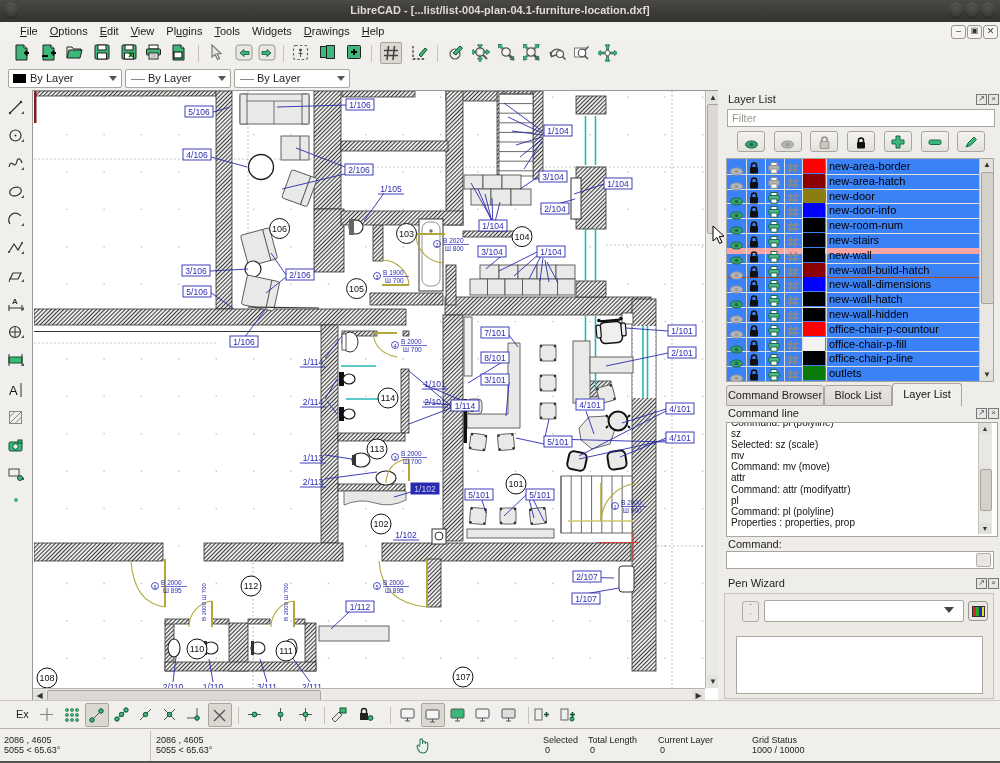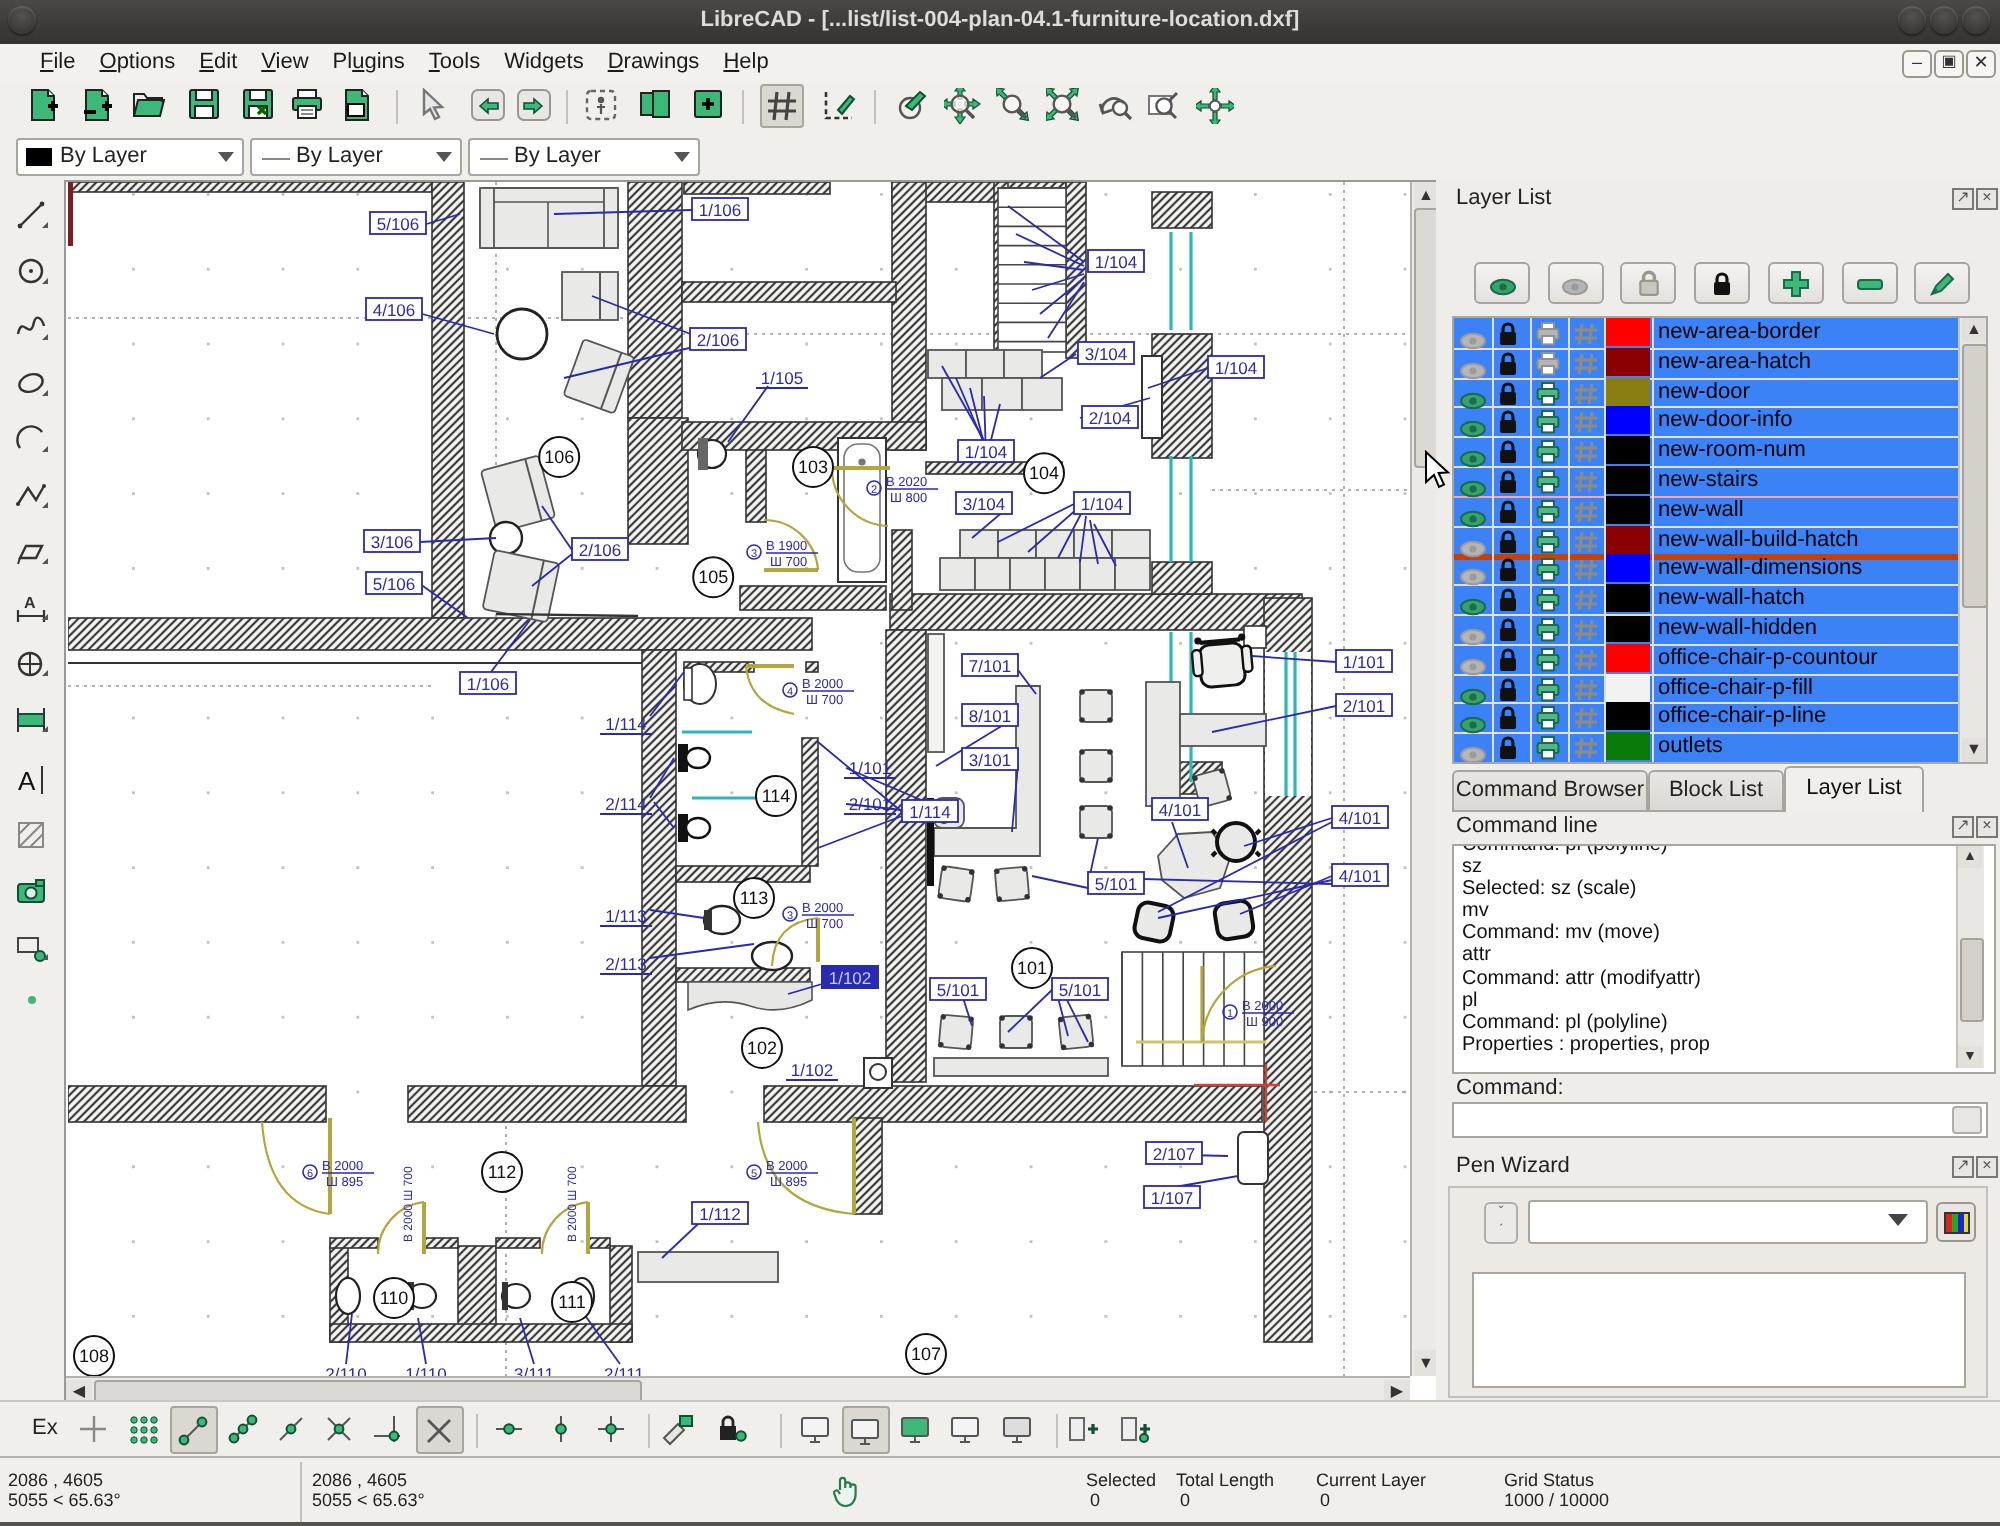--- a/index.html
+++ b/index.html
@@ -1117,20 +1117,21 @@
   </div>
 </div>
 <svg class="abs" style="left:712px;top:225px;width:14px;height:20px;z-index:50;" viewBox="0 0 14 20">
   <path d="M1 1 L1 16 L5 12.5 L7.5 18.5 L10 17.3 L7.3 11.5 L12 11.2 z" fill="#fff" stroke="#000" stroke-width="1"></path>
 </svg>
 <div class="abs" id="rightpanel">
 
   <div class="abs" style="left:10px;top:3px;font-size:11px;color:#222;">Layer List</div>
   <div class="pbtn" style="left:258px;top:4px;">↗</div>
   <div class="pbtn" style="left:270px;top:4px;">×</div>
+  <div class="abs" style="left:9px;top:19px;width:262px;height:16px;background:#fff;border:1px solid #a9a69f;font-size:11px;color:#9a978f;padding-left:4px;line-height:16px;">Filter</div>
   <div id="llbtns" class="abs" style="left:0;top:41px;width:282px;height:24px;">
       <div style="position:absolute;left:19px;top:0;width:28px;height:21px;background:linear-gradient(#f4f3f1,#e3e1dc);border:1px solid #a8a59e;border-radius:3px;text-align:center;padding-top:3px;box-sizing:border-box;"><svg width="13" height="9" viewBox="0 0 13 9">
           <ellipse cx="6.5" cy="4.5" rx="6" ry="3.6" fill="#37a06b" stroke="#1a6b4a" stroke-width="1"></ellipse>
           <circle cx="6.5" cy="4.5" r="1.8" fill="#1a6b4a"></circle>
         </svg></div>
       <div style="position:absolute;left:55.7px;top:0;width:28px;height:21px;background:linear-gradient(#f4f3f1,#e3e1dc);border:1px solid #a8a59e;border-radius:3px;text-align:center;padding-top:3px;box-sizing:border-box;"><svg width="13" height="9" viewBox="0 0 13 9">
           <ellipse cx="6.5" cy="4.5" rx="6" ry="3.6" fill="#b5b5b5" stroke="#9a9a9a" stroke-width="1"></ellipse>
           <circle cx="6.5" cy="4.5" r="1.8" fill="#9a9a9a"></circle>
         </svg></div>
       <div style="position:absolute;left:92.4px;top:0;width:28px;height:21px;background:linear-gradient(#f4f3f1,#e3e1dc);border:1px solid #a8a59e;border-radius:3px;text-align:center;padding-top:3px;box-sizing:border-box;"><svg width="11" height="13" viewBox="0 0 10 12">
@@ -1271,21 +1272,21 @@
             <g stroke="#8a8a8a" stroke-width="1.7">
               <line x1="4" y1="1" x2="2.6" y2="11"></line>
               <line x1="9" y1="1" x2="7.6" y2="11"></line>
               <line x1="0.5" y1="4" x2="11.5" y2="4"></line>
               <line x1="0.5" y1="8" x2="11.5" y2="8"></line>
             </g>
           </svg></span>
         <span style="position:absolute;left:76px;top:0px;width:22px;height:14px;background:#000000;"></span>
         <span style="position:absolute;left:102px;top:1px;font-size:11px;color:#000;">new-room-num</span>
       </div>
-      <div style="position:absolute;left:0;top:74px;width:252px;height:14.8px;border-bottom:1px solid #fca5a5;">
+      <div style="position:absolute;left:0;top:74px;width:252px;height:14.8px;border-bottom:6px solid #fca5a5;">
         <span style="position:absolute;left:3px;top:3px;"><svg width="13" height="9" viewBox="0 0 13 9">
             <ellipse cx="6.5" cy="4.5" rx="6" ry="3.6" fill="#37a06b" stroke="#1a6b4a" stroke-width="1"></ellipse>
             <circle cx="6.5" cy="4.5" r="1.8" fill="#1a6b4a"></circle>
           </svg></span>
         <span style="position:absolute;left:22px;top:1px;"><svg width="10" height="12" viewBox="0 0 10 12">
             <rect x="1" y="5" width="8" height="6.5" rx="1" fill="#111"></rect>
             <path d="M2.5 5 V3.5 a2.5 2.5 0 0 1 5 0 V5" fill="none" stroke="#111" stroke-width="1.6"></path>
           </svg></span>
         <span style="position:absolute;left:41px;top:1px;"><svg width="12" height="12" viewBox="0 0 12 12">
             <rect x="3" y="0.5" width="6" height="3" fill="#fff" stroke="#1a6b4a" stroke-width="1"></rect>
@@ -1321,21 +1322,21 @@
             <g stroke="#8a8a8a" stroke-width="1.7">
               <line x1="4" y1="1" x2="2.6" y2="11"></line>
               <line x1="9" y1="1" x2="7.6" y2="11"></line>
               <line x1="0.5" y1="4" x2="11.5" y2="4"></line>
               <line x1="0.5" y1="8" x2="11.5" y2="8"></line>
             </g>
           </svg></span>
         <span style="position:absolute;left:76px;top:0px;width:22px;height:14px;background:#000000;"></span>
         <span style="position:absolute;left:102px;top:1px;font-size:11px;color:#000;">new-wall</span>
       </div>
-      <div style="position:absolute;left:0;top:103.60000000000001px;width:252px;height:14.8px;border-bottom:3px solid #c2410c;">
+      <div style="position:absolute;left:0;top:103.60000000000001px;width:252px;height:14.8px;border-bottom:1px solid #c2410c;">
         <span style="position:absolute;left:3px;top:3px;"><svg width="13" height="9" viewBox="0 0 13 9">
             <ellipse cx="6.5" cy="4.5" rx="6" ry="3.6" fill="#b5b5b5" stroke="#9a9a9a" stroke-width="1"></ellipse>
             <circle cx="6.5" cy="4.5" r="1.8" fill="#9a9a9a"></circle>
           </svg></span>
         <span style="position:absolute;left:22px;top:1px;"><svg width="10" height="12" viewBox="0 0 10 12">
             <rect x="1" y="5" width="8" height="6.5" rx="1" fill="#111"></rect>
             <path d="M2.5 5 V3.5 a2.5 2.5 0 0 1 5 0 V5" fill="none" stroke="#111" stroke-width="1.6"></path>
           </svg></span>
         <span style="position:absolute;left:41px;top:1px;"><svg width="12" height="12" viewBox="0 0 12 12">
             <rect x="3" y="0.5" width="6" height="3" fill="#fff" stroke="#1a6b4a" stroke-width="1"></rect>

